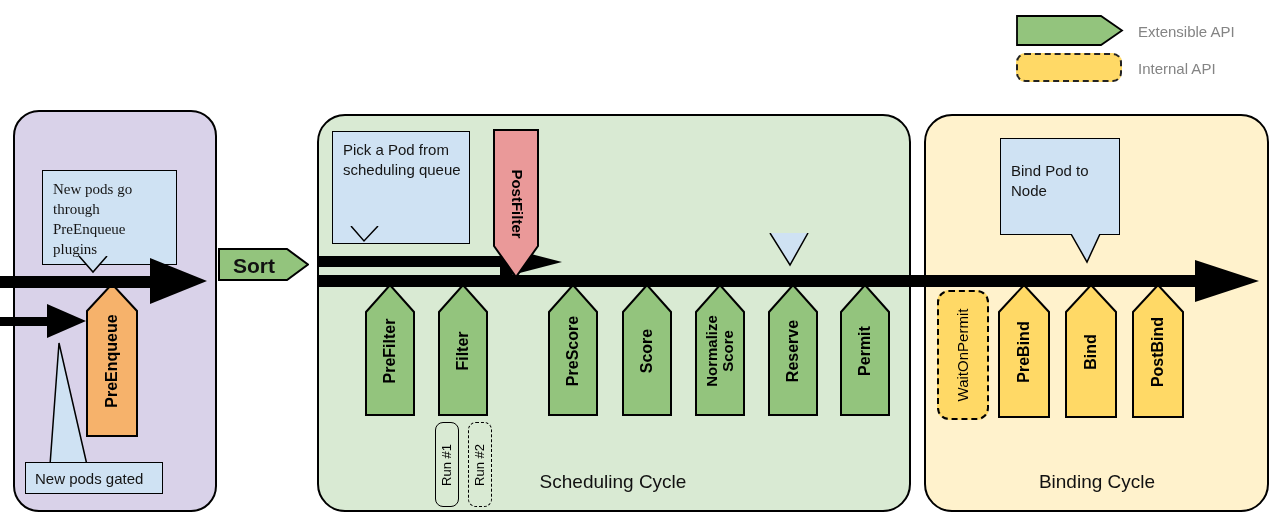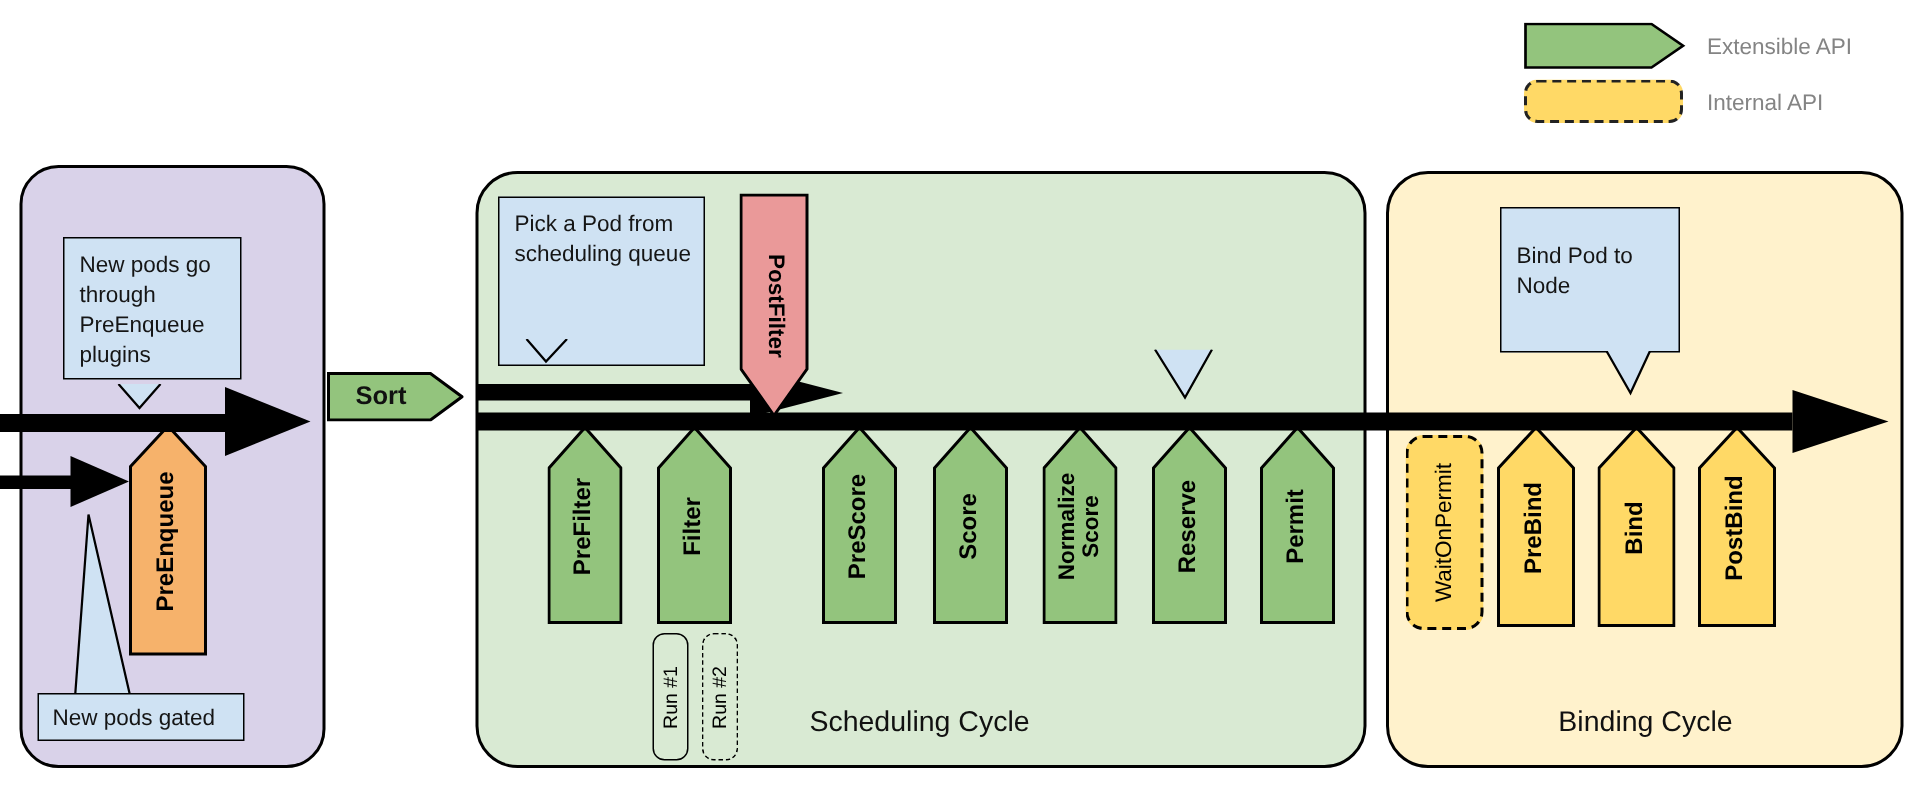--- a/index.html
+++ b/index.html
@@ -49,38 +49,38 @@
   .main-title { position:absolute; left:540px; top:80px; width:430px; text-align:center;
                 font-size:24px; color:#2d2d2d; letter-spacing:0.3px; z-index:2; }
   .cycle-label { position:absolute; top:471px; width:300px; text-align:center;
                  font-size:19px; color:#111; z-index:2; }
   
   .legend-label { position:absolute; font-size:15px; color:#848484; z-index:2; }
   .legend-chip  { position:absolute; left:1016px; top:53px; width:106px; height:29px;
                   background:#ffd966; border:2.5px dashed #222; border-radius:9px;
                   box-sizing:border-box; z-index:2; }
   .sort-label { position:absolute; left:218px; top:254px; width:72px; text-align:center;
-                font-weight:bold; font-size:17px; z-index:3; }
+                font-weight:bold; font-size:21px; z-index:3; }
 </style>
 </head>
 <body>
 
 <div class="canvas">
 
   <svg class="abs" style="left:1016px; top:15px; z-index:2;" width="108" height="31">
     <polygon points="1,1 85,1 106,15.5 85,30 1,30" fill="#93c47d" stroke="#000" stroke-width="1.8"></polygon>
   </svg>
   <div class="legend-label" style="left:1138px; top:23px;">Extensible API</div>
   <div class="legend-chip"></div>
   <div class="legend-label" style="left:1138px; top:60px;">Internal API</div>
 
 
   <div class="phase-box box-queue"></div>
 
-  <div class="callout" style="left:42px; top:158px; width:119px; height:95px;">
+  <div class="callout" style="left:42px; top:170px; width:135px; height:95px;font-family:Liberation Serif, serif;">
     <span>New pods go through PreEnqueue plugins</span>
   </div>
   <svg class="pointer" style="left:78px; top:256px;" width="30" height="18">
     <path d="M1,0 L15,16 L29,0" fill="#cfe2f3" stroke="#000" stroke-width="1.5"></path>
   </svg>
 
   <div class="bar" style="left:0; top:276px; width:152px; height:12px;"></div>
   <div class="head" style="left:150px; top:258px; border-left:57px solid #000; border-top:23px solid transparent; border-bottom:23px solid transparent;"></div>
 
   <div class="bar" style="left:0; top:317px; width:48px; height:9px;"></div>

